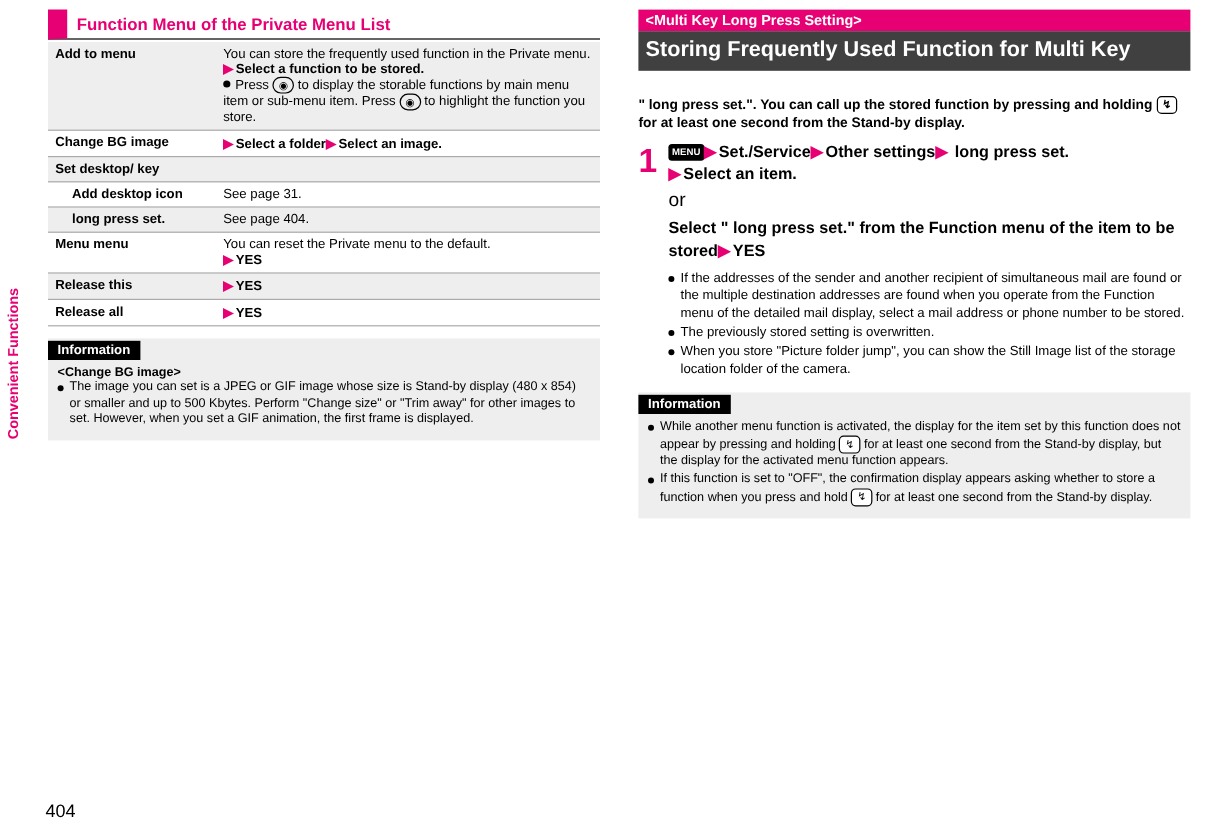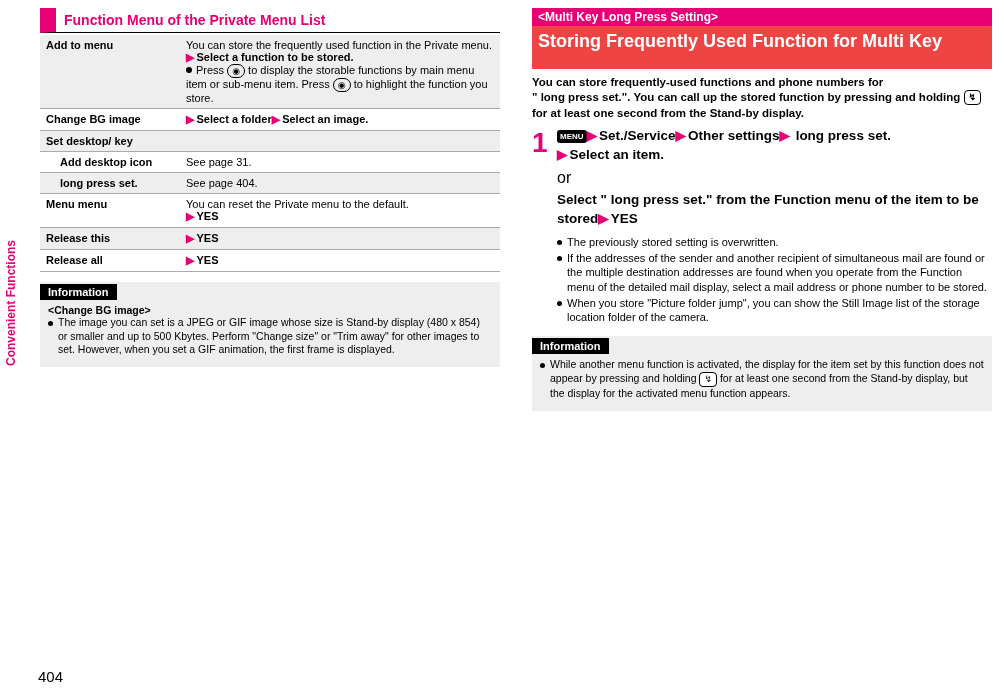--- a/index.html
+++ b/index.html
@@ -97,25 +97,25 @@
   .info-box li::before, .bul-list li::before { content: ""; width:5px; height:5px; background:#000; border-radius:50%; position:absolute; left:0; top:5px; }
   .tag-row {
     background: #e60073;
     color: #fff;
     font-weight: bold;
     font-size: 12px;
     padding: 2px 6px;
     display: block;
   }
   .big-title {
-    background: #ef4444;
+    background: #404040;
     color: #fff;
     font-weight: bold;
     font-size: 18px;
-    padding: 4px 6px 16px 6px;
+    padding: 4px 6px 6px 6px;
     line-height: 1.25;
   }
   .intro {
     font-weight: bold;
     font-size: 11.5px;
     margin-top: 6px;
     line-height: 1.35;
   }
   .stepnum {
     color: #e60073;
@@ -203,46 +203,49 @@
         <li>The image you can set is a JPEG or GIF image whose size is Stand-by display (480 x 854) or smaller and up to 500 Kbytes. Perform "Change size" or "Trim away" for other images to set. However, when you set a GIF animation, the first frame is displayed.</li>
       </ul>
     </div>
   </div>
 
   <div class="col">
     <span class="tag-row">&lt;Multi Key Long Press Setting&gt;</span>
     <div class="big-title">Storing Frequently Used Function for Multi Key</div>
 
     <div class="intro">
-      <span>You can store frequently-used functions and phone numbers for</span><br>
+      <br>
       <span>"     long press set.". You can call up the stored function by pressing and holding </span><span class="key-icon">↯</span><span> for at least one second from the Stand-by display.</span>
     </div>
 
     <div style="margin-top:6px">
       <span class="stepnum">1</span>
       <div class="step-body">
         <div class="step-bold">
           <span class="menu-icon">MENU</span><span class="arrow">▶</span><span>Set./Service</span><span class="arrow">▶</span><span>Other settings</span><span class="arrow">▶</span><span>    long press set.</span><br>
           <span class="arrow">▶</span><span>Select an item.</span>
         </div>
         <div class="or">or</div>
         <div class="step-bold">
           <span>Select "    long press set." from the Function menu of the item to be stored</span><span class="arrow">▶</span><span>YES</span>
         </div>
         <ul class="bul-list" style="margin-top:6px">
+          <li>If the addresses of the sender and another recipient of simultaneous mail are found or the multiple destination addresses are found when you operate from the Function menu of the detailed mail display, select a mail address or phone number to be stored.</li>
           <li>The previously stored setting is overwritten.</li>
-          <li>If the addresses of the sender and another recipient of simultaneous mail are found or the multiple destination addresses are found when you operate from the Function menu of the detailed mail display, select a mail address or phone number to be stored.</li>
           <li>When you store "Picture folder jump", you can show the Still Image list of the storage location folder of the camera.</li>
         </ul>
       </div>
     </div>
 
     <div class="info-box" style="margin-top:10px">
       <span class="info-tag">Information</span>
       <ul>
         <li>
           <span>While another menu function is activated, the display for the item set by this function does not appear by pressing and holding </span><span class="key-icon">↯</span><span> for at least one second from the Stand-by display, but the display for the activated menu function appears.</span>
         </li>
+        <li>
+          <span>If this function is set to "OFF", the confirmation display appears asking whether to store a function when you press and hold </span><span class="key-icon">↯</span><span> for at least one second from the Stand-by display.</span>
+        </li>
       </ul>
     </div>
   </div>
 
 </div>
 
 </body></html>

